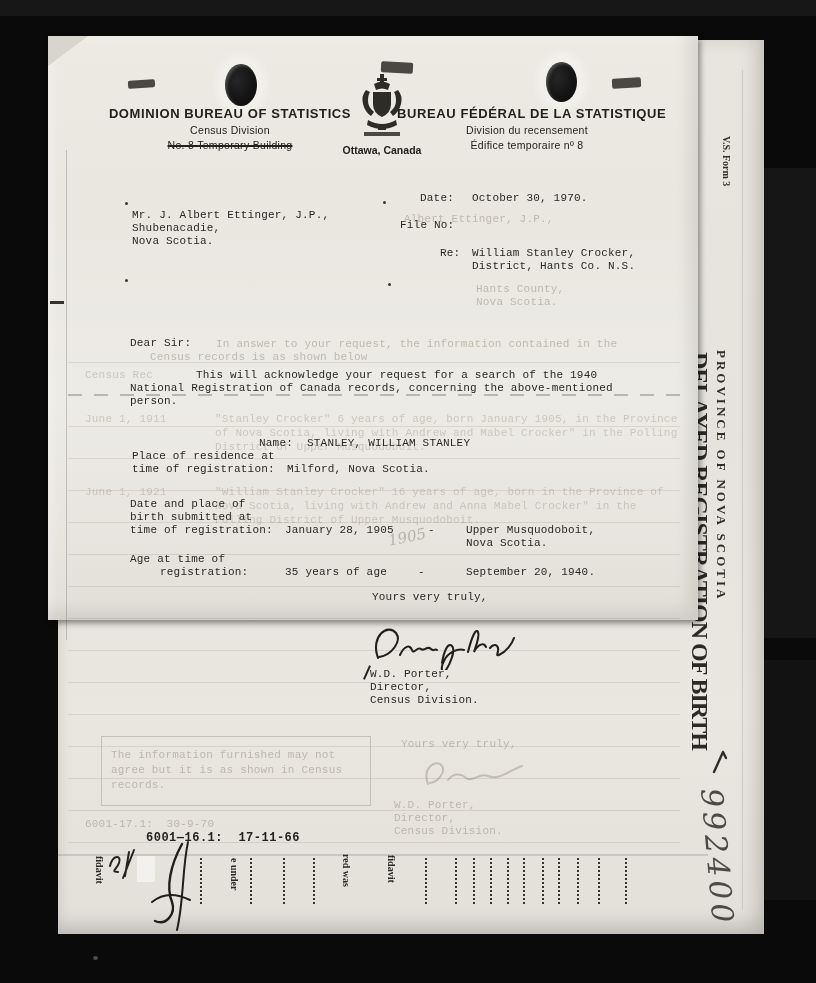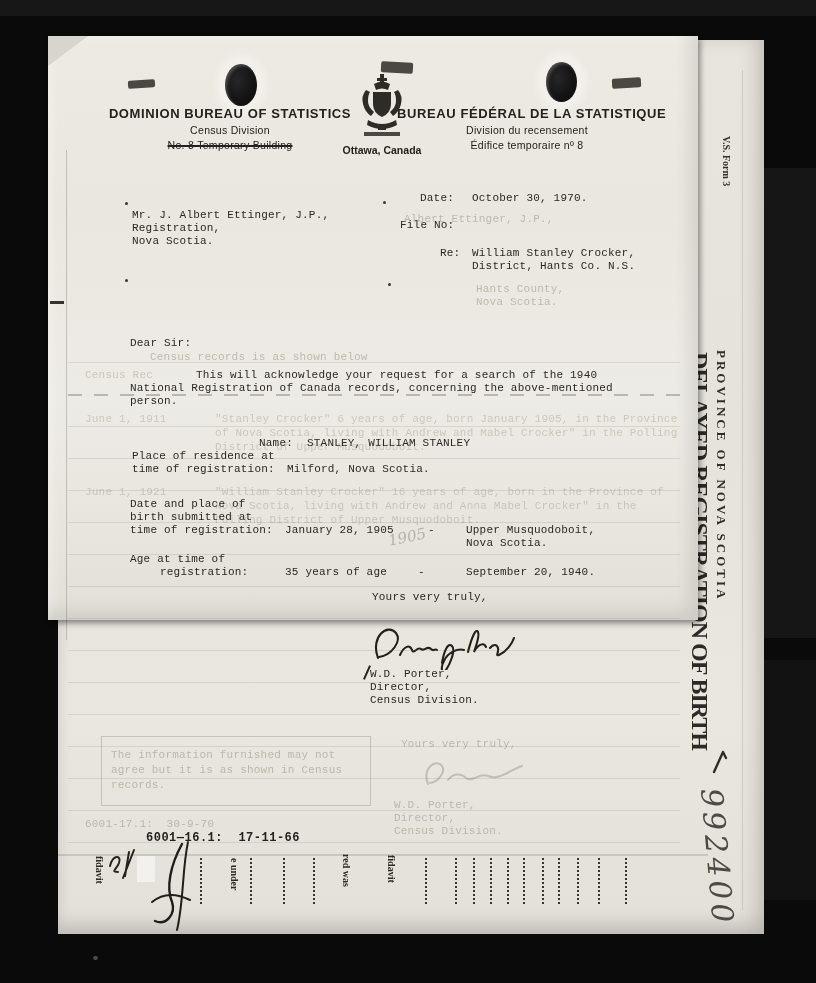--- a/index.html
+++ b/index.html
@@ -144,29 +144,30 @@
     <div class="abs mono t" style="left:424px;top:211px;">William Stanley Crocker,</div>
     <div class="abs mono t" style="left:424px;top:224px;">District, Hants Co. N.S.</div>
 
     <div class="abs dotmark" style="left:77px;top:166px;"></div>
     <div class="abs dotmark" style="left:335px;top:165px;"></div>
     <div class="abs dotmark" style="left:77px;top:243px;"></div>
     <div class="abs dotmark" style="left:340px;top:247px;"></div>
 
     <div class="abs mono" style="left:84px;top:173px;">
       <div class="t">Mr. J. Albert Ettinger, J.P.,</div>
-      <div class="t">Registration,</div>
+      <div class="t">Shubenacadie,</div>
       <div class="t">Nova Scotia.</div>
     </div>
 
     <div class="abs mono ghost t" style="left:356px;top:177px;">Albert Ettinger, J.P.,</div>
     <div class="abs mono ghost t" style="left:428px;top:247px;">Hants County,</div>
     <div class="abs mono ghost t" style="left:428px;top:260px;">Nova Scotia.</div>
 
     <div class="abs mono t" style="left:82px;top:301px;">Dear Sir:</div>
+    <div class="abs mono ghost t" style="left:168px;top:302px;">In answer to your request, the information contained in the</div>
     <div class="abs mono ghost t" style="left:102px;top:315px;">Census records is as shown below</div>
     <div class="abs mono t" style="left:148px;top:333px;">This will acknowledge your request for a search of the 1940</div>
     <div class="abs mono t" style="left:82px;top:346px;">National Registration of Canada records, concerning the above-mentioned</div>
     <div class="abs mono t" style="left:82px;top:359px;">person.</div>
 
     <div class="abs mono ghost2 t" style="left:37px;top:333px;">Census Rec</div>
     <div class="abs mono ghost2 t" style="left:37px;top:377px;">June 1, 1911</div>
     <div class="abs mono ghost2 t" style="left:167px;top:377px;">"Stanley Crocker" 6 years of age, born January 1905, in the Province</div>
     <div class="abs mono ghost2 t" style="left:167px;top:391px;">of Nova Scotia, living with Andrew and Mabel Crocker" in the Polling</div>
     <div class="abs mono ghost2 t" style="left:167px;top:405px;">District of Upper Musquodoboit.</div>

